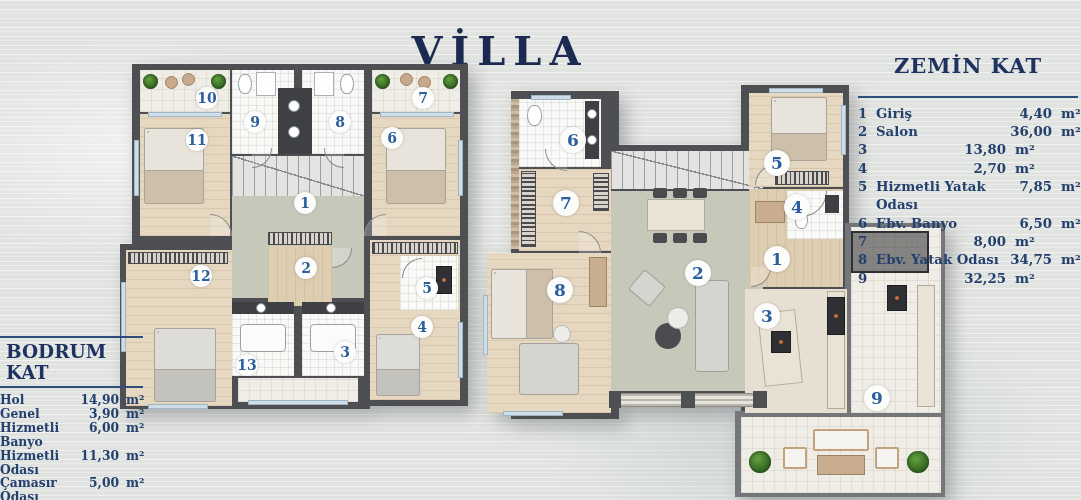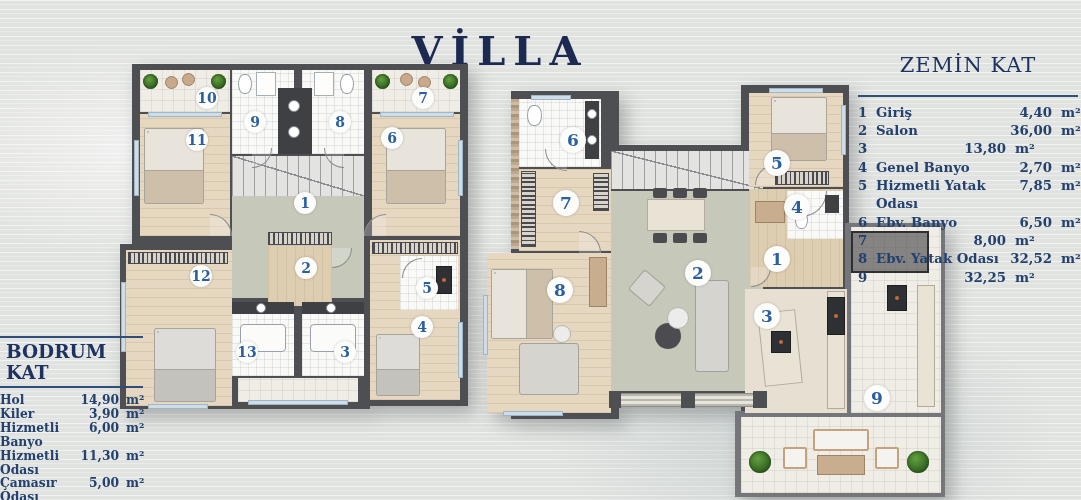--- a/index.html
+++ b/index.html
@@ -73,21 +73,21 @@
   .bed.h .hb{flex-direction:column;width:24%;height:auto;bottom:2px;right:auto}
   .bed.h .th{left:auto;top:0;bottom:0;width:44%;height:auto;border-top:none;border-left:1px solid #a9a49a}
   .bed.gray{background:#dddcd8}.bed.gray .th{background:#c4c2bc}
 
   .badge{width:22px;height:22px;border-radius:50%;background:#fcfcfb;color:#2b5f9e;
     font:700 14px/22px "DejaVu Serif",serif;text-align:center;box-shadow:0 0 3px rgba(0,0,0,.2)}
   .badge.lg{width:26px;height:26px;font-size:17px;line-height:26px}
 
   
   .legend-right{position:absolute;left:858px;top:36px;width:220px;color:#23406e}
-  .lr-title{text-align:center;font-size:21px;font-weight:400;letter-spacing:1px;color:#1d3260}
+  .lr-title{text-align:center;font-size:21px;font-weight:700;letter-spacing:1px;color:#1d3260}
   .lr-rule{height:2px;background:#2e4d7b;margin:4px 0 7px}
   .legend-right .legend-row{display:grid;grid-template-columns:18px 1fr 46px 26px;
     font-size:13.3px;line-height:18.3px;font-weight:600}
   .legend-right .col-area{text-align:right}
   .legend-right .col-unit{padding-left:9px}
 
   .legend-left{position:absolute;left:0;top:336px;width:143px;color:#23406e}
   .ll-titlebox{border-top:2px solid #2e4d7b;border-bottom:2px solid #2e4d7b;
     padding:3px 0 3px 6px;font-size:18.5px;font-weight:700;color:#1d3260}
   .legend-left .rows{padding-top:5px}
@@ -206,21 +206,21 @@
   <div class="badge" style="left:216px;top:279px">3</div>
   <div class="badge" style="left:293px;top:254px">4</div>
   <div class="badge" style="left:298px;top:215px">5</div>
   <div class="badge" style="left:263px;top:65px">6</div>
   <div class="badge" style="left:294px;top:25px">7</div>
   <div class="badge" style="left:211px;top:49px">8</div>
   <div class="badge" style="left:126px;top:49px">9</div>
   <div class="badge" style="left:78px;top:25px">10</div>
   <div class="badge" style="left:68px;top:67px">11</div>
   <div class="badge" style="left:72px;top:203px">12</div>
-  <div class="badge" style="left:118px;top:279px">13</div>
+  <div class="badge" style="left:118px;top:292px">13</div>
 </section>
 
 <section class="plan" style="left:483px;top:85px;width:462px;height:412px">
   <div class="wb" style="left:28px;top:6px;width:108px;height:328px"></div>
   <div class="wb" style="left:122px;top:60px;width:164px;height:254px"></div>
   <div class="wb" style="left:258px;top:0px;width:108px;height:336px"></div>
   <div class="wb lite" style="left:252px;top:326px;width:210px;height:86px"></div>
   <div class="wb lite" style="left:362px;top:138px;width:100px;height:196px"></div>
 
   <div class="room bathf" style="left:36px;top:14px;width:82px;height:68px"></div>
@@ -344,21 +344,20 @@
         <span class="col-area">36,00</span>
         <span class="col-unit">m²</span>
       </div>
       <div class="legend-row">
         <span class="col-num">3</span>
         <span class="col-area">13,80</span>
         <span class="col-unit">m²</span>
       </div>
       <div class="legend-row">
         <span class="col-num">4</span>
-        <span class="col-name">Genel Banyo</span>
         <span class="col-area">2,70</span>
         <span class="col-unit">m²</span>
       </div>
       <div class="legend-row">
         <span class="col-num">5</span>
         <span class="col-name">Hizmetli Yatak Odası</span>
         <span class="col-area">7,85</span>
         <span class="col-unit">m²</span>
       </div>
       <div class="legend-row">
@@ -368,41 +367,41 @@
         <span class="col-unit">m²</span>
       </div>
       <div class="legend-row">
         <span class="col-num">7</span>
         <span class="col-area">8,00</span>
         <span class="col-unit">m²</span>
       </div>
       <div class="legend-row">
         <span class="col-num">8</span>
         <span class="col-name">Ebv. Yatak Odası</span>
-        <span class="col-area">32,52</span>
+        <span class="col-area">34,75</span>
         <span class="col-unit">m²</span>
       </div>
       <div class="legend-row">
         <span class="col-num">9</span>
         <span class="col-area">32,25</span>
         <span class="col-unit">m²</span>
       </div>
     </div>
 </aside>
 
 <aside class="legend-left">
   <div class="ll-titlebox">BODRUM KAT</div>
   <div class="rows" id="legend-left-rows">
       <div class="legend-row">
         <span class="col-name">Hol</span>
         <span class="col-area">14,90</span>
         <span class="col-unit">m²</span>
       </div>
       <div class="legend-row">
-        <span class="col-name">Kiler</span>
+        <span class="col-name">Genel</span>
         <span class="col-area">3,90</span>
         <span class="col-unit">m²</span>
       </div>
       <div class="legend-row">
         <span class="col-name">Hizmetli Banyo</span>
         <span class="col-area">6,00</span>
         <span class="col-unit">m²</span>
       </div>
       <div class="legend-row">
         <span class="col-name">Hizmetli Odası</span>

